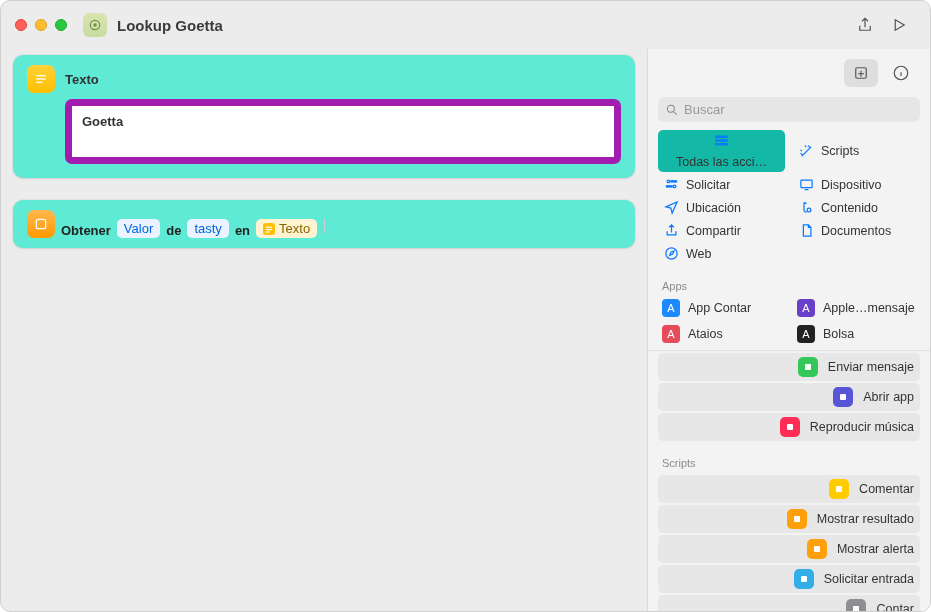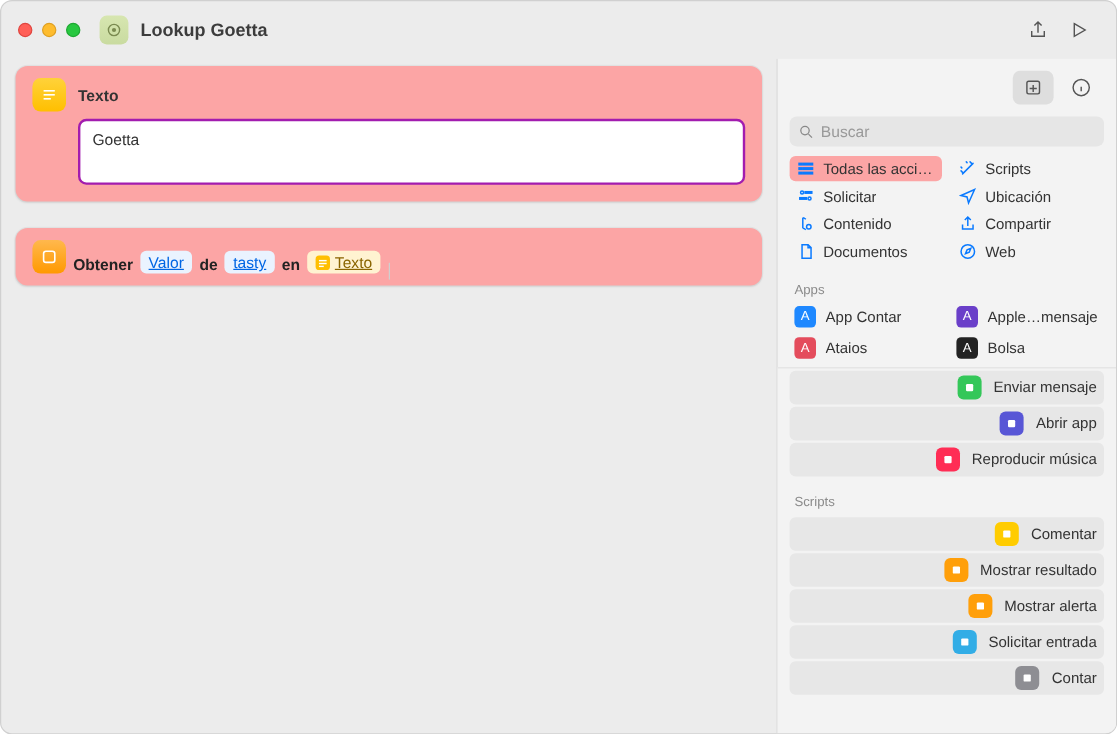--- a/index.html
+++ b/index.html
@@ -14,46 +14,46 @@
   .app-icon { width: 24px; height: 24px; border-radius: 6px; background: linear-gradient(#d7e6b0,#c9dba0); display:flex; align-items:center; justify-content:center; margin-right: 10px; position:relative;}
   .app-icon svg { width: 14px; height: 14px; }
   .title { font-size: 15px; font-weight: 600; color: #3c3c3c; }
   .spacer { flex: 1; }
   .tb-btn { width: 34px; height: 28px; border-radius: 6px; display: flex; align-items: center; justify-content: center; color: #555; }
   .tb-btn.active { background: #dedede; }
   .tb-btn svg { width: 18px; height: 18px; stroke: #555; fill: none; stroke-width: 1.6; }
   .body { flex: 1; display: flex; min-height: 0; }
   .canvas { flex: 1; padding: 6px 12px 12px 12px; overflow: hidden; position: relative; }
   .canvas::after { content:""; position:absolute; left:50%; top:170px; width:1px; height:14px; background:#cfcfcf;}
-  .card { background: #fca5a5; border-radius: 10px; box-shadow: 0 1px 2px rgba(0,0,0,0.08), 0 0 0 1px rgba(0,0,0,0.04); margin-bottom: 22px; padding: 10px 14px 14px 14px; }
+  .card { background: #5eead4; border-radius: 10px; box-shadow: 0 1px 2px rgba(0,0,0,0.08), 0 0 0 1px rgba(0,0,0,0.04); margin-bottom: 22px; padding: 10px 14px 14px 14px; }
   .card-header { display: flex; align-items: center; gap: 10px; margin-bottom: 6px; }
   .action-icon { width: 28px; height: 28px; border-radius: 7px; display: flex; align-items: center; justify-content: center; }
   .action-icon.yellow { background: linear-gradient(#ffd23a,#ffbf00); }
   .action-icon.orange { background: linear-gradient(#ffb84d,#ff9900); }
   .action-icon svg { width: 16px; height: 16px; fill: #fff; }
   .card-title { font-size: 13px; font-weight: 600; color: #333; }
   .text-input { margin-left: 38px; margin-top: 2px; }
-  .text-input input { width: 100%; border: 2px solid #a21caf; border-radius: 7px; padding: 8px 10px 28px 10px; font-size: 13px; color: #333; background:#fff; }
+  .text-input input { width: 100%; border: 7px solid #a21caf; border-radius: 7px; padding: 8px 10px 28px 10px; font-size: 13px; color: #333; background:#fff;font-weight:bold; }
   .row-action { display: flex; align-items: flex-end; gap: 6px; font-size: 13px; color: #333; flex-wrap: wrap; }
-  .token { background: #eaf3ff; color: #0066e4; border-radius: 5px; padding: 2px 7px; font-size: 13px; font-weight: 500; text-decoration: underline; }
+  .token { background: #eaf3ff; color: #0066e4; border-radius: 5px; padding: 2px 7px; font-size: 13px; font-weight: 500; }
   .token.ref { background: #fff3d1; color: #8a6500; display: inline-flex; align-items: center; gap: 4px; }
   .token.ref .mini { width: 12px; height: 12px; border-radius: 3px; background: #ffbf00; display:inline-flex; align-items:center; justify-content:center;}
   .black { font-weight: 600; color: #222; }
 
   .sidebar { width: 283px; background: #f3f3f3; border-left: 1px solid #dadada; display: flex; flex-direction: column; min-height: 0; }
   .sb-top { height: 48px; display: flex; align-items: center; justify-content: flex-end; padding: 0 12px; gap: 6px; }
   .sb-top .tb-btn svg { stroke: #555; }
   .search { margin: 0 10px 8px 10px; position: relative; }
   .search input { width: 100%; border: none; background: #e6e6e6; border-radius: 6px; padding: 5px 8px 5px 26px; font-size: 13px; color: #555; }
   .search input::placeholder { color: #999; }
   .search svg { position: absolute; left: 7px; top: 6px; width: 14px; height: 14px; stroke: #888; fill: none; stroke-width: 1.8; }
 
   .cats { display: grid; grid-template-columns: 1fr 1fr; gap: 2px 8px; padding: 0 10px 6px 10px; }
   .cat { display: flex; align-items: center; gap: 7px; padding: 3px 6px; border-radius: 5px; font-size: 12.5px; color: #333; cursor: default; }
-  .cat.selected { background: #fca5a5; }
+  .cat.selected { background: #14b8a6; flex-direction: column; }
   .cat svg { width: 15px; height: 15px; }
   .cat .lbl { overflow: hidden; text-overflow: ellipsis; white-space: nowrap; }
 
   .section-label { font-size: 11px; color: #8a8a8a; padding: 10px 14px 4px 14px; font-weight:500;}
   .apps { display: grid; grid-template-columns: 1fr 1fr; gap: 2px 8px; padding: 0 10px; }
   .app-item { display: flex; align-items: center; gap: 8px; padding: 3px 4px; font-size: 12.5px; color: #333; overflow:hidden;}
   .app-item .lbl { overflow: hidden; text-overflow: ellipsis; white-space: nowrap; }
   .app-sq { width: 18px; height: 18px; border-radius: 4px; display:flex; align-items:center; justify-content:center; font-size:11px; color:#fff; flex-shrink:0;}
   .lower { flex: 1; overflow-y: auto; background: #f3f3f3; border-top: 1px solid #e2e2e2; margin-top: 4px; }
   .lower::-webkit-scrollbar{width:0;}
@@ -183,20 +183,27 @@
             <svg viewBox="0 0 24 24" fill="none" stroke="#0a7aff" stroke-width="2">
               <circle cx="7" cy="7" r="2"></circle>
               <rect x="11" y="6" width="9" height="2"></rect>
               <circle cx="17" cy="15" r="2"></circle>
               <rect x="4" y="14" width="9" height="2"></rect>
             </svg>
             <span class="lbl">Solicitar</span>
           </div>
           <div class="cat">
             <svg viewBox="0 0 24 24" fill="none" stroke="#0a7aff" stroke-width="2">
+              <rect x="3" y="5" width="18" height="12" rx="1"></rect>
+              <path d="M9 20h6"></path>
+            </svg>
+            <span class="lbl">Dispositivo</span>
+          </div>
+          <div class="cat">
+            <svg viewBox="0 0 24 24" fill="none" stroke="#0a7aff" stroke-width="2">
               <path d="M3 11l18-8-8 18-2-8z"></path>
             </svg>
             <span class="lbl">Ubicación</span>
           </div>
           <div class="cat">
             <svg viewBox="0 0 24 24" fill="none" stroke="#0a7aff" stroke-width="2">
               <path d="M8 4v14M8 4c2 0 3 1 4 2M8 18c2 0 3 1 4 2"></path>
               <circle cx="16" cy="16" r="3"></circle>
             </svg>
             <span class="lbl">Contenido</span>

